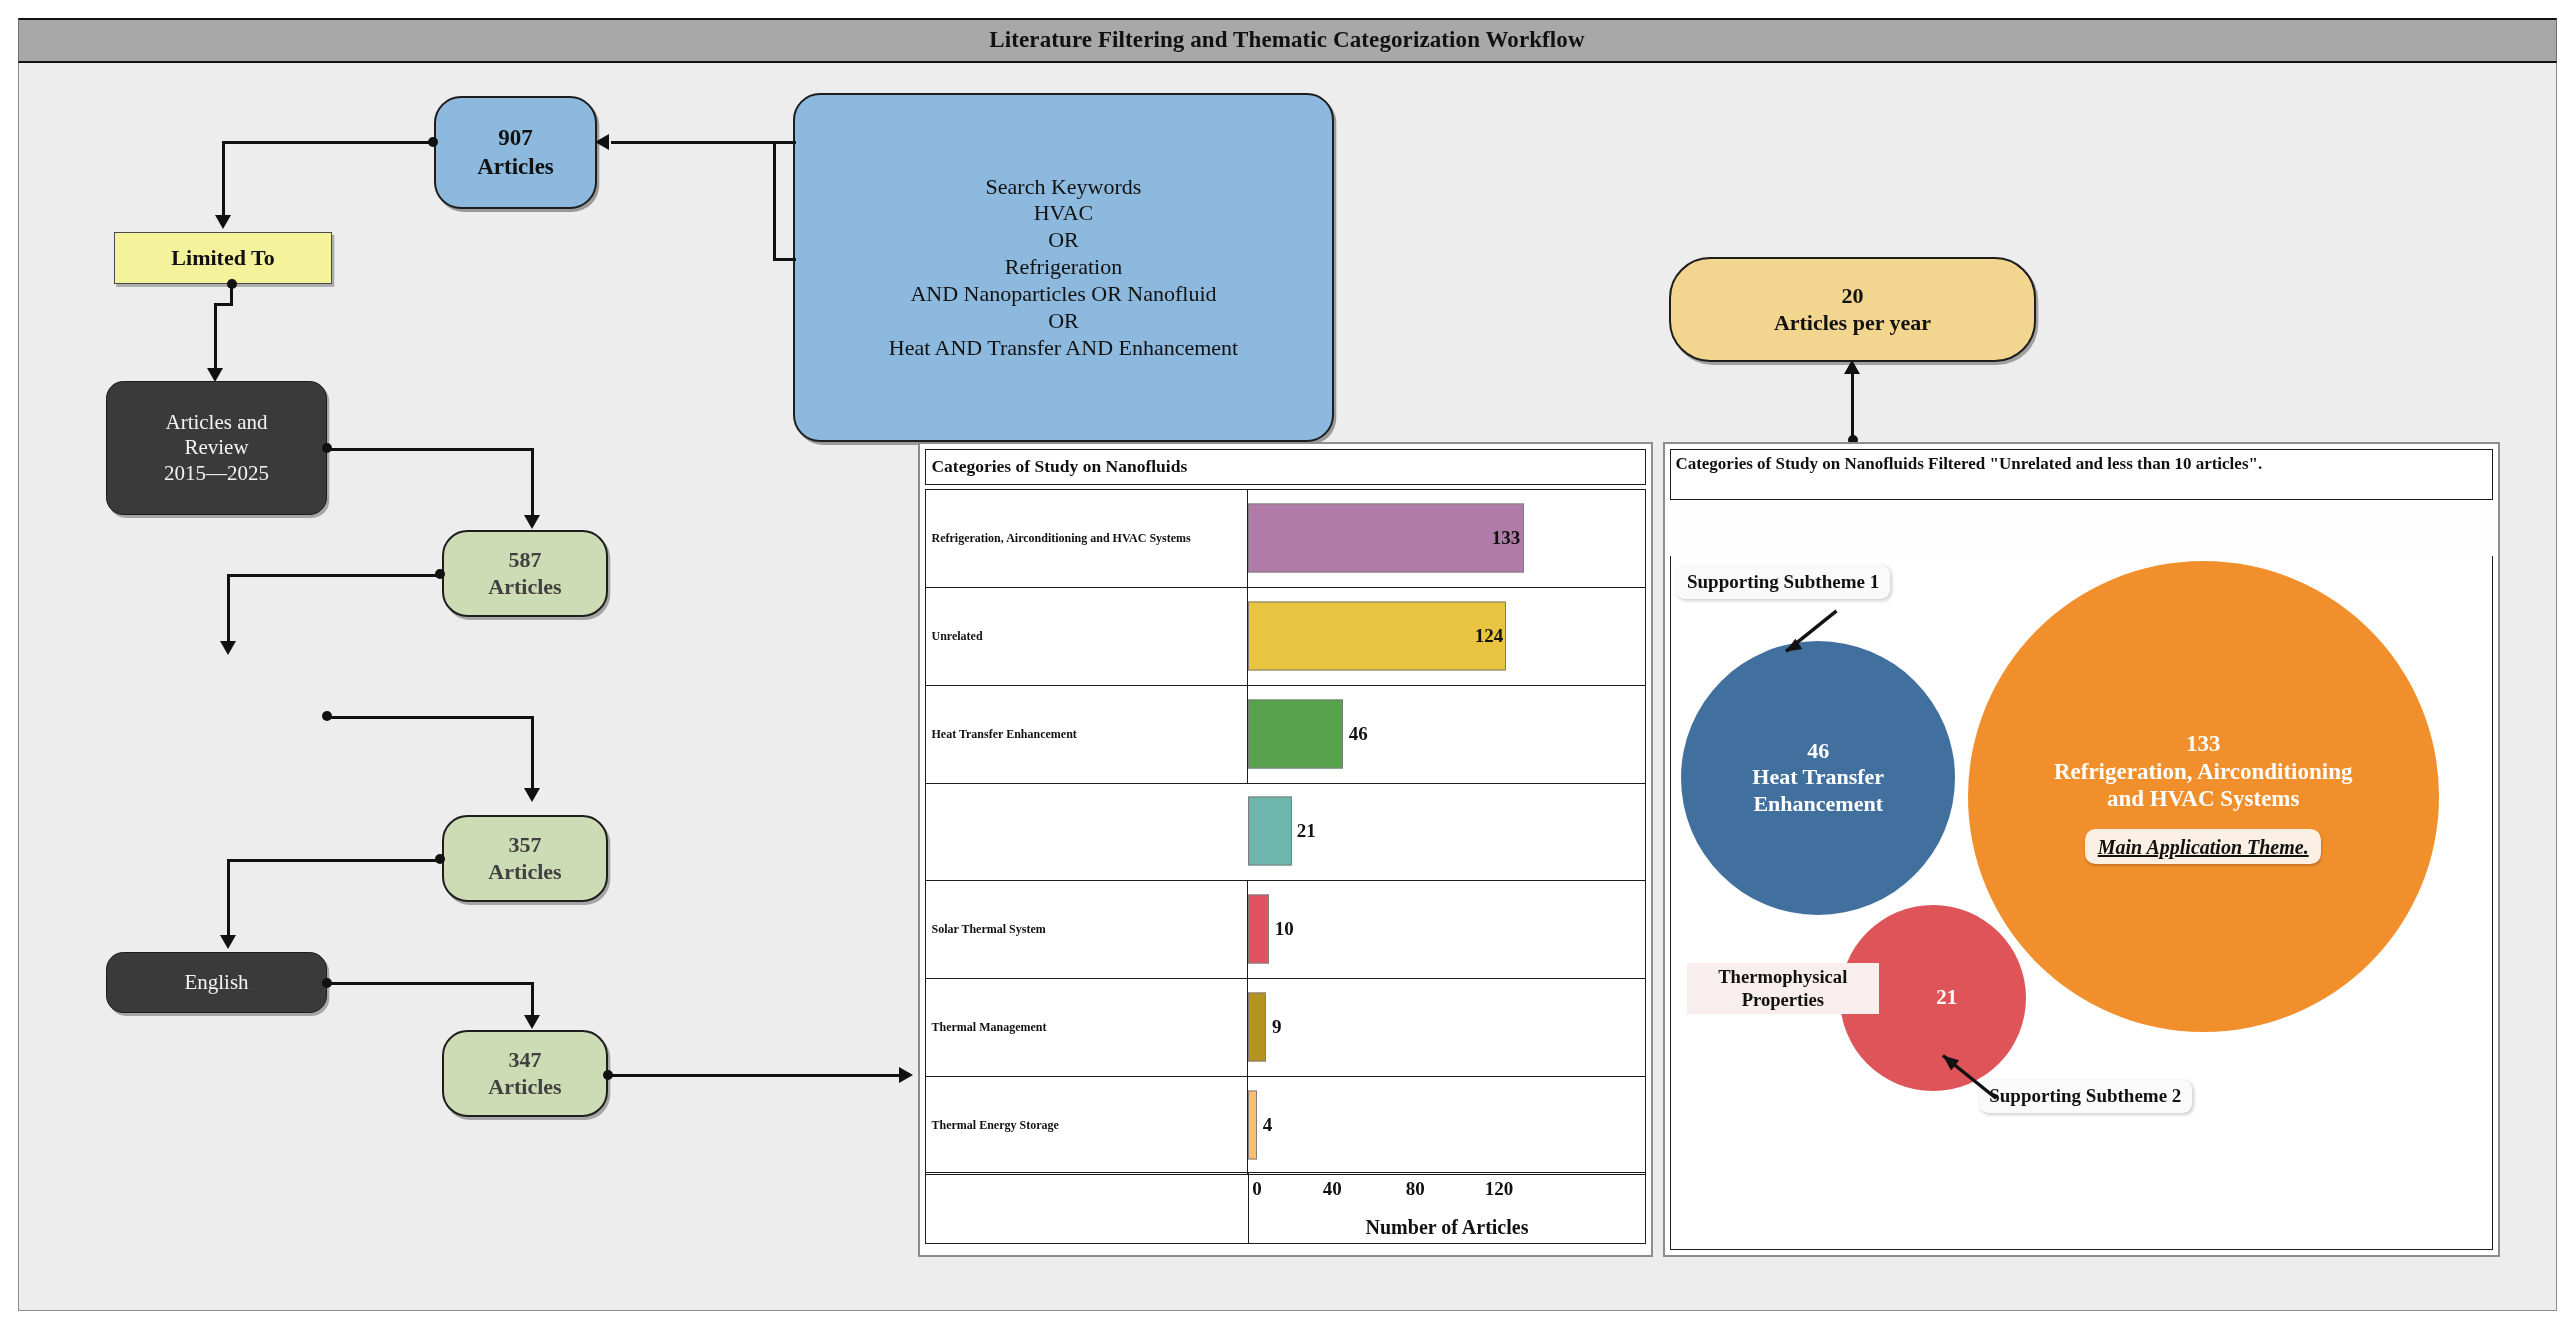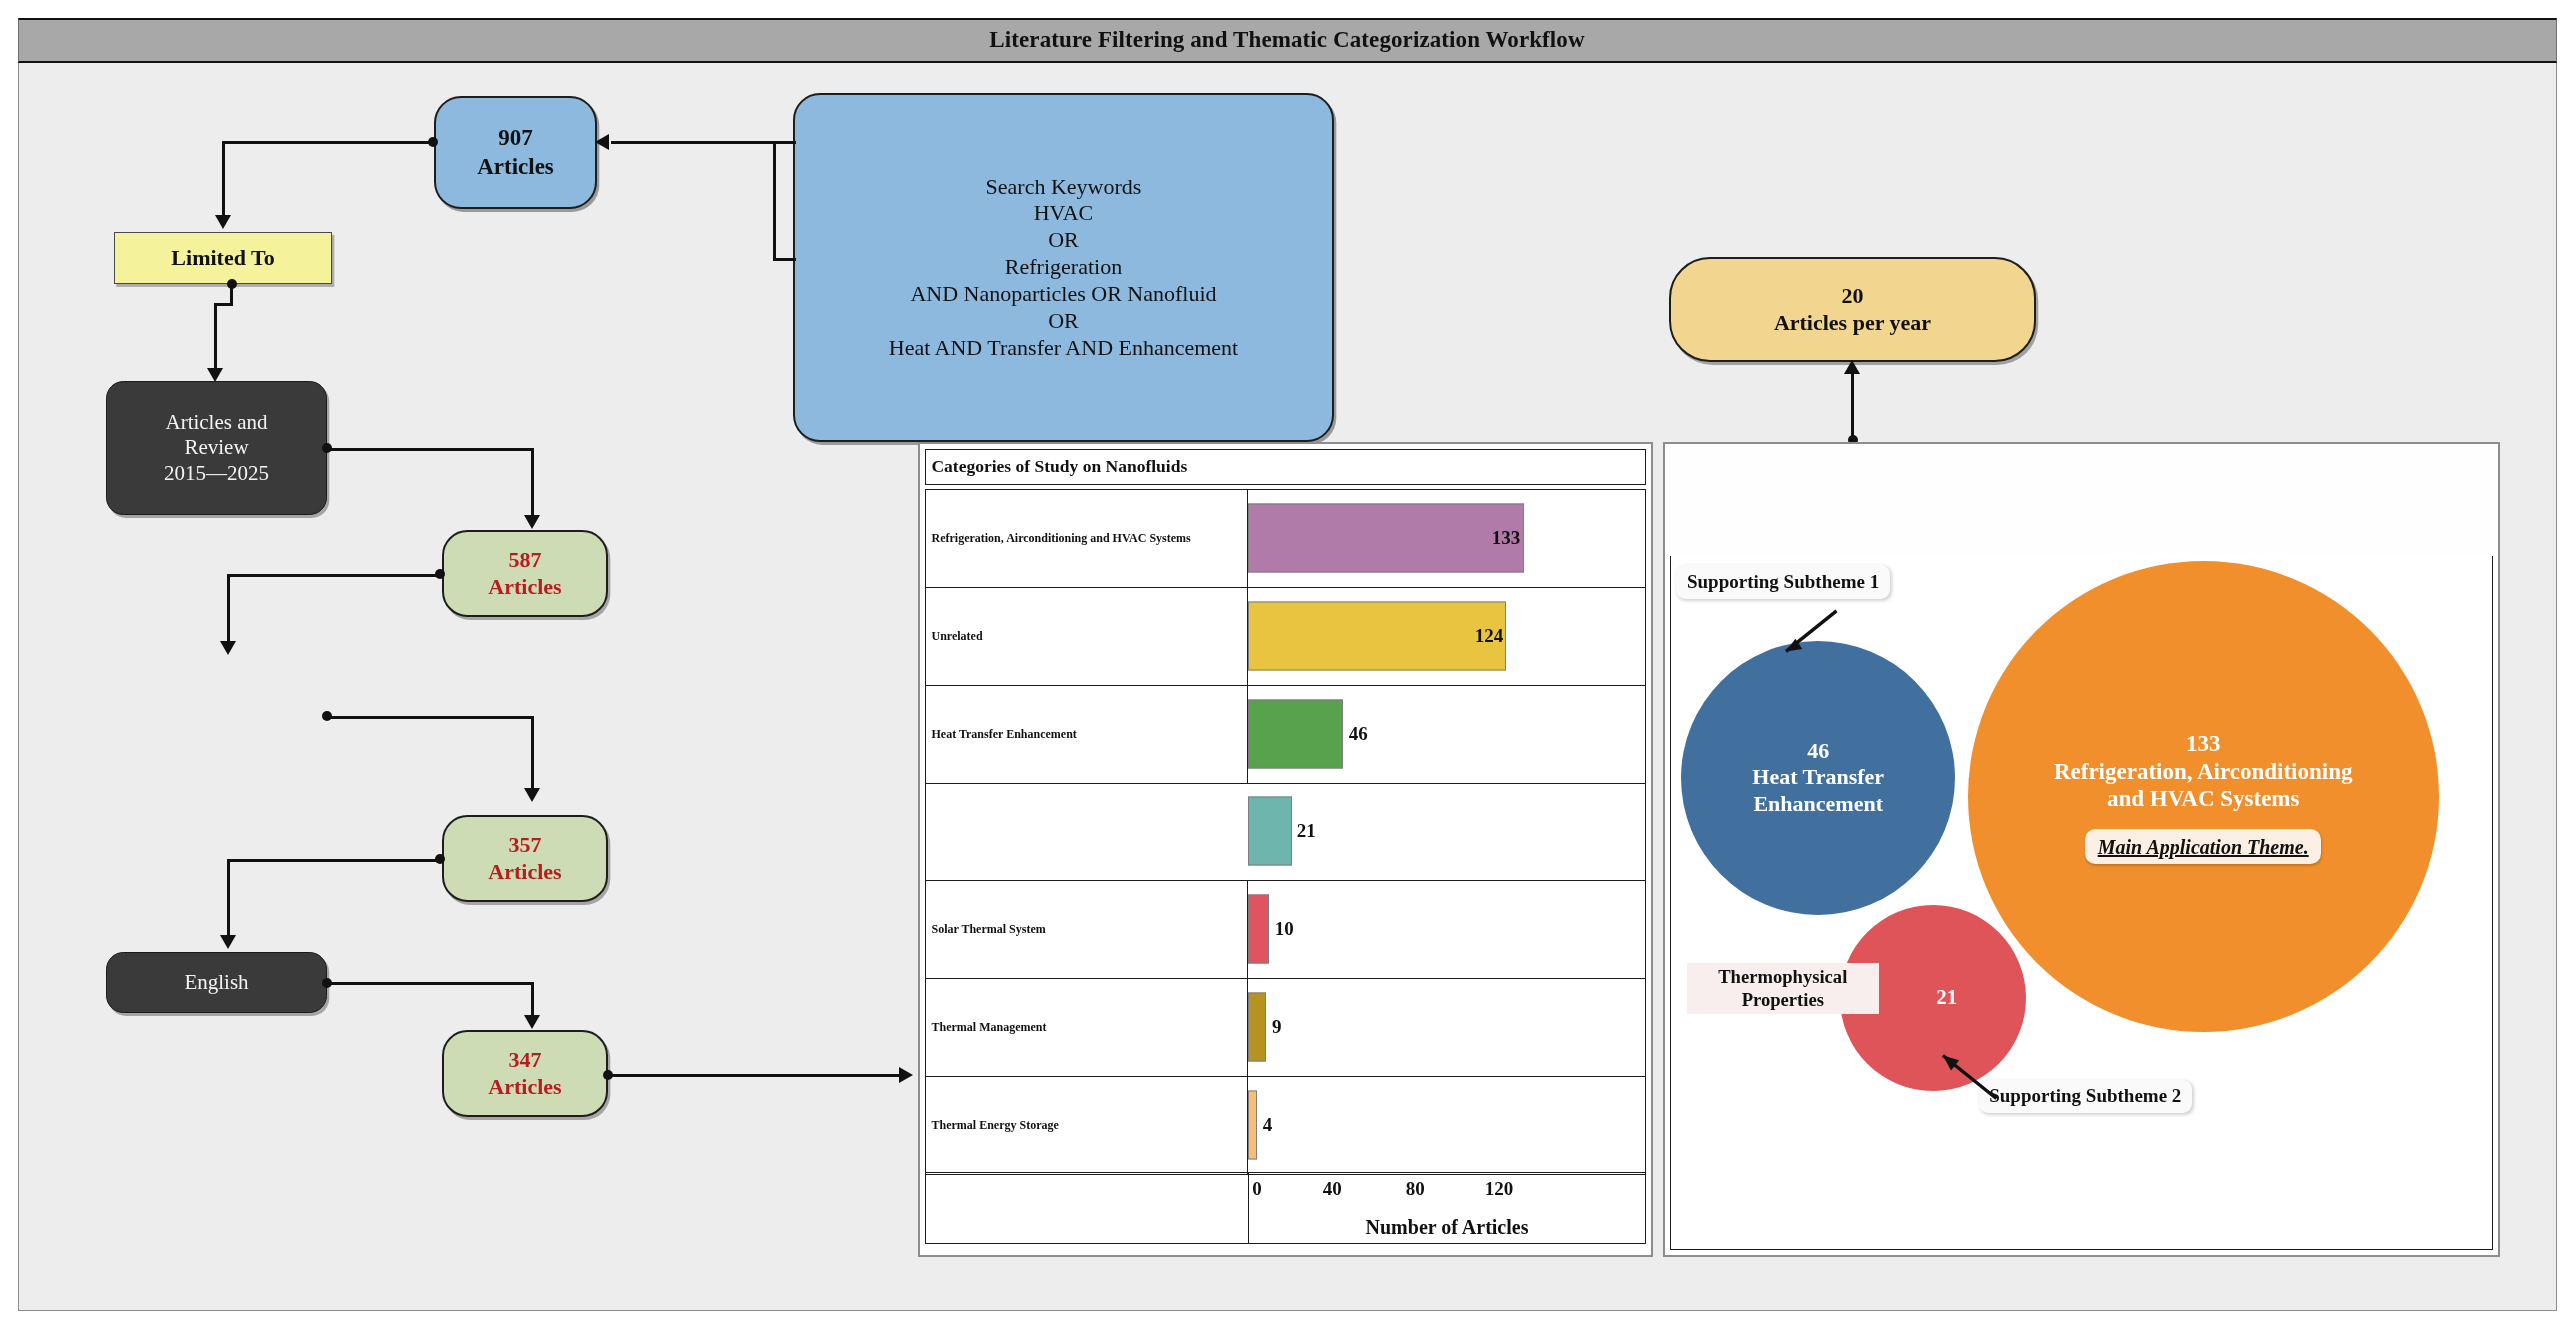--- a/index.html
+++ b/index.html
@@ -32,21 +32,21 @@
   .node{position:absolute;box-sizing:border-box;display:flex;
         align-items:center;justify-content:center;text-align:center;
         line-height:1.22;}
   .node-blue{background:#8cb9dd;border:2.3px solid #1d1d1d;border-radius:27px;
              box-shadow:2.3px 2.9px 0 rgba(0,0,0,.35);color:#111;}
   .node-yellow{background:#f4f29a;border:1.7px solid #4a4a4a;
                box-shadow:2.3px 2.9px 0 rgba(0,0,0,.28);color:#111;font-weight:bold;}
   .node-dark{background:#3a3a3a;border:1.7px solid #1a1a1a;border-radius:17.5px;
              box-shadow:2.3px 2.9px 0 rgba(0,0,0,.30);color:#f4f4f4;}
   .node-green{background:#cddcb4;border:2.3px solid #1d1d1d;border-radius:25.6px;
-              box-shadow:2.3px 2.9px 0 rgba(0,0,0,.30);color:#b91c1c;font-weight:bold;}
+              box-shadow:2.3px 2.9px 0 rgba(0,0,0,.30);color:#404040;font-weight:bold;}
   .node-tan{background:#f2d68f;border:2.3px solid #1d1d1d;border-radius:41px;
             box-shadow:2.3px 2.9px 0 rgba(0,0,0,.32);color:#111;font-weight:bold;}
 
   
   .lineH,.lineV{position:absolute;background:#111;}
   .lineH{height:2.9px;}
   .lineV{width:2.9px;}
   .dot{position:absolute;width:10px;height:10px;border-radius:50%;
        background:#111;}
   .arrowD,.arrowU,.arrowL,.arrowR{position:absolute;width:0;height:0;}
@@ -319,20 +319,21 @@
             <div class="axis-name">Number of Articles</div>
           </div>
         </div>
 
       </div>
     </div>
   </div>
 
   <div class="panel themes-panel">
     <div class="themes-inner">
+      <div class="themes-caption">Categories of Study on Nanofluids Filtered "Unrelated and less than 10 articles".</div>
 
       <div class="bubble-area">
 
         <div class="bubble" style="left:297px;top:5.8px;width:471px;height:471px;background:#f18f2c;font-size:23px;">
           <div>133</div>
           <div>Refrigeration, Airconditioning</div>
           <div>and HVAC Systems</div>
           <div class="chip" style="margin-top:16.3px;">Main Application Theme.</div>
         </div>
 

